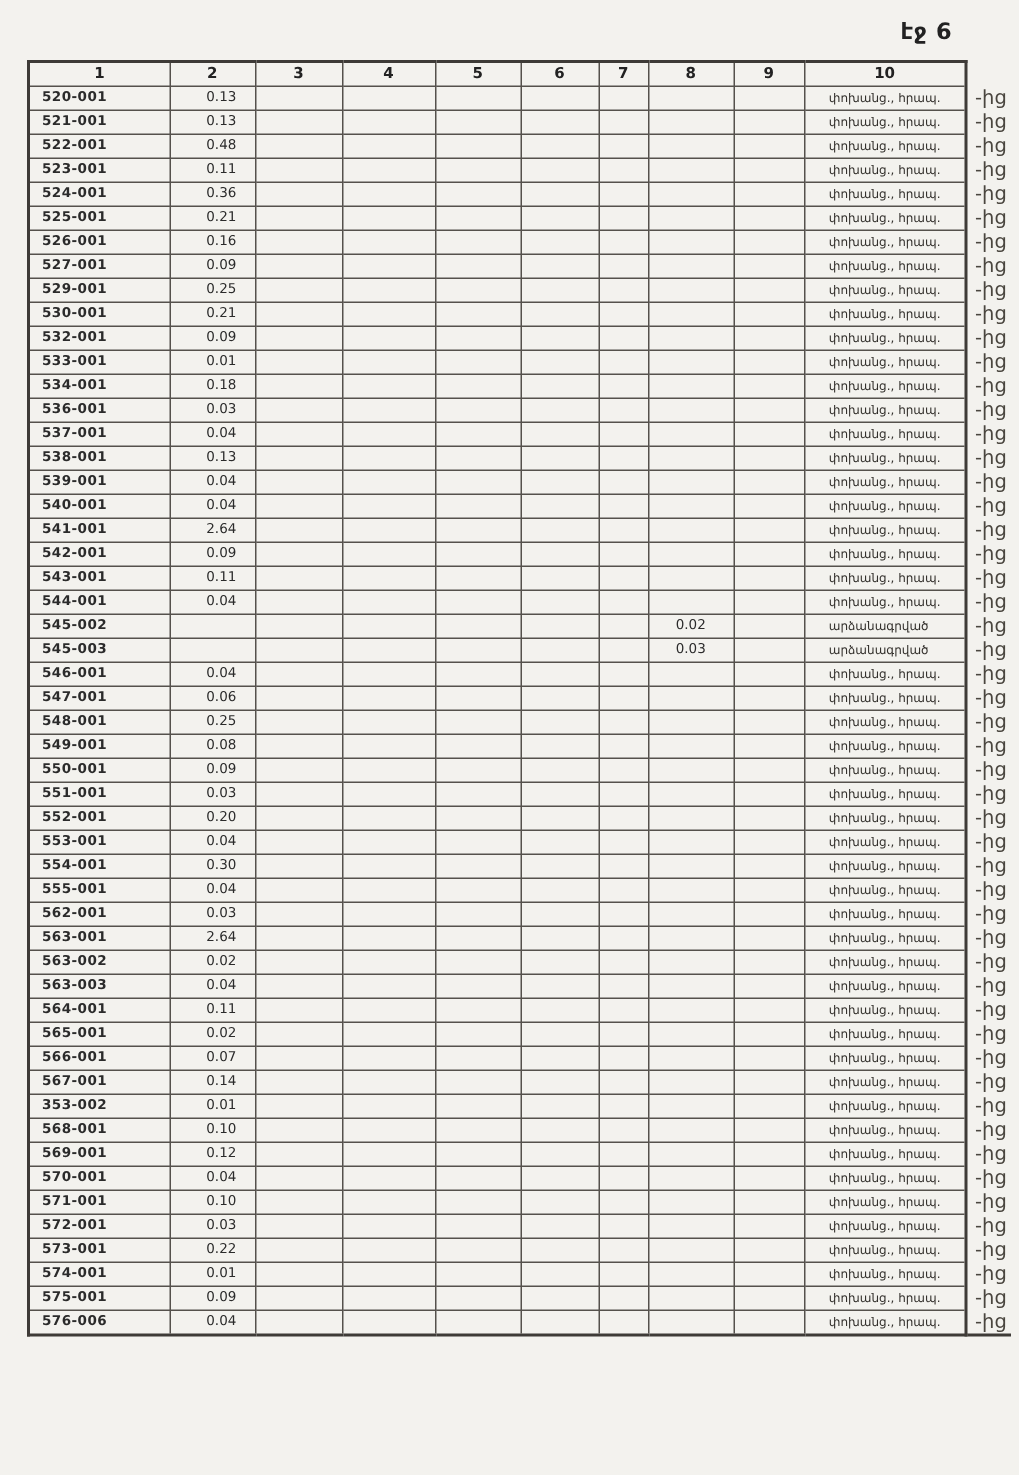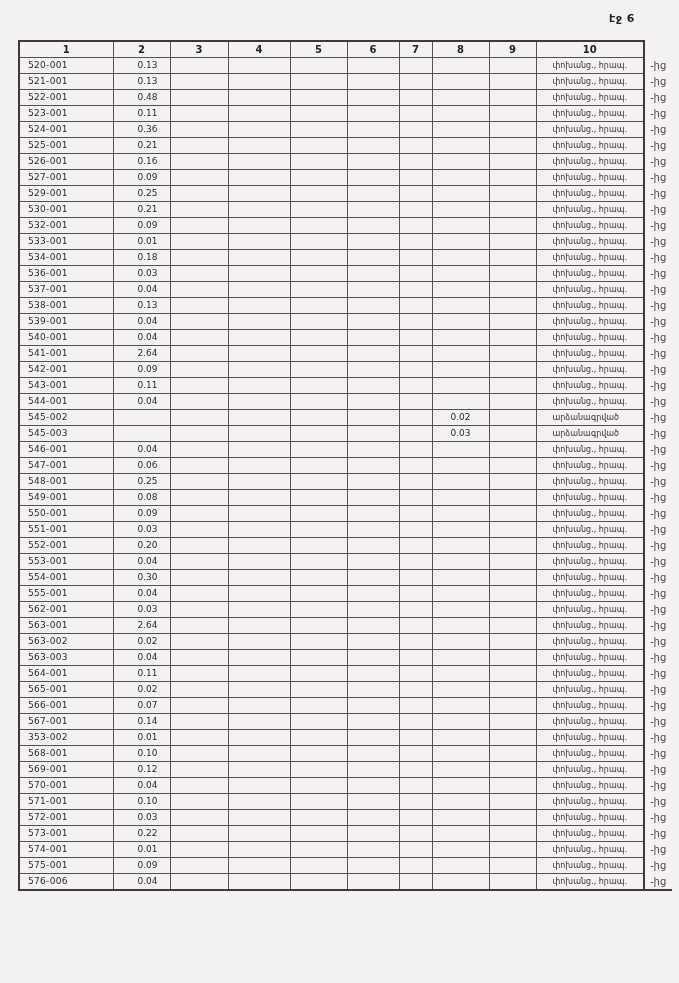--- a/index.html
+++ b/index.html
@@ -6,21 +6,21 @@
   body{
     width:679px;height:983px;
     background:#f3f2ee;
     font-family:"DejaVu Sans",sans-serif;
     color:#2b2b2b;
     position:relative;
     overflow:hidden;
   }
   .page-header{
     position:absolute;top:12px;right:44px;
-    font-size:11px;font-weight:bold;color:#222;
+    font-size:15px;font-weight:bold;color:#222;
     letter-spacing:0.5px;
   }
   .sheet{
     position:absolute;left:18px;top:40px;
   }
   table{
     border-collapse:collapse;
     table-layout:fixed;
   }
   td,th{
@@ -35,31 +35,31 @@
   }
   th{
     font-size:10px;
     font-weight:bold;
     text-align:center;
     height:13px;
     border-top:2px solid #3e3b37;
     color:#222;
   }
   tr.last td{border-bottom:2px solid #3e3b37;}
-  td.c1{ text-align:left; padding-left:8px; letter-spacing:0.3px;}
+  td.c1{ text-align:left; padding-left:8px; letter-spacing:0.3px;font-weight:bold;}
   td.c2{ text-align:left;padding-left:24px;}
   td.c3,td.c4,td.c5,td.c6,td.c7,td.c9{ text-align:center;}
   td.c8{ text-align:center;}
   td.c10{ text-align:left; font-size:8px; padding-left:16px; color:#33302c;}
   td.c1,th.h1{border-left:2px solid #3e3b37;}
   td.c10,th.h10{border-right:2px solid #3e3b37;}
   td.tail,th.tail{
     border:none;
     background:transparent;
-    font-size:10px;
+    font-size:13px;
     color:#4a463f;
     text-align:left;
     padding-left:5px;
   }
   
   td.c3,td.c4,td.c5,td.c6,td.c7,td.c9{color:#888;}
 </style>
 </head>
 <body>
 

